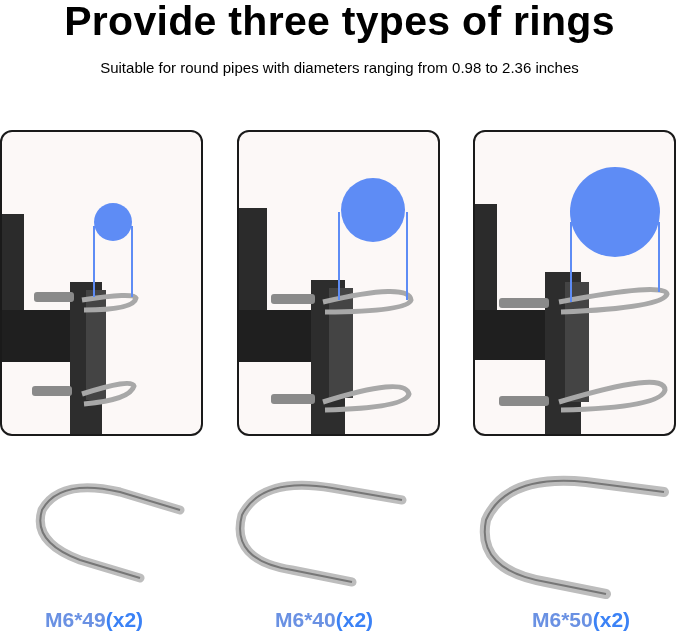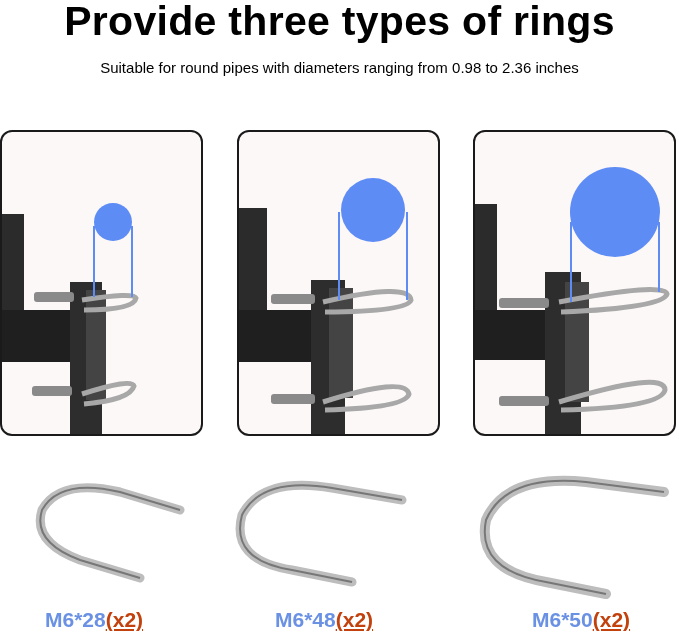--- a/index.html
+++ b/index.html
@@ -7,21 +7,21 @@
   .title{position:absolute;left:0;top:-2px;width:679px;text-align:center;font-weight:bold;font-size:41px;color:#000;letter-spacing:0.3px;}
   .subtitle{position:absolute;left:0;top:59px;width:679px;text-align:center;font-size:15px;color:#000;}
   .panel{position:absolute;top:130px;width:203px;height:306px;border:2px solid #1a1a1a;border-radius:12px;background:#fcf8f7;overflow:hidden;box-sizing:border-box;}
   .p1{left:0;}
   .p2{left:237px;}
   .p3{left:473px;}
   .panel svg{position:absolute;left:0;top:0;}
   .rod{position:absolute;top:470px;}
   .label{position:absolute;top:608px;font-size:21px;font-weight:bold;}
   .label .size{color:#6a91e3;}
-  .label .qty{color:#c2410c;text-decoration:underline;}
+  .label .qty{color:#3b82f6;}
 </style>
 </head>
 <body>
 
 <div class="title">Provide three types of rings</div>
 <div class="subtitle">Suitable for round pipes with diameters ranging from 0.98 to 2.36 inches</div>
 
 <div class="panel p1">
   <svg width="203" height="306" viewBox="0 0 203 306">
     <rect x="0" y="82" width="22" height="120" fill="#2b2b2b"></rect>
@@ -77,20 +77,20 @@
 <svg class="rod" style="left:232px;" width="180" height="130" viewBox="0 0 180 130">
   <path d="M170 30 L100 18 Q30 6 10 45 Q-2 90 60 100 L120 112" fill="none" stroke="#bdbdbd" stroke-width="9" stroke-linecap="round"></path>
   <path d="M170 30 L100 18 Q30 6 10 45 Q-2 90 60 100 L120 112" fill="none" stroke="#777" stroke-width="2"></path>
 </svg>
 <svg class="rod" style="left:476px;" width="200" height="140" viewBox="0 0 200 140">
   <path d="M188 22 L110 12 Q30 4 10 50 Q0 100 70 112 L130 124" fill="none" stroke="#bdbdbd" stroke-width="10" stroke-linecap="round"></path>
   <path d="M188 22 L110 12 Q30 4 10 50 Q0 100 70 112 L130 124" fill="none" stroke="#777" stroke-width="2"></path>
 </svg>
 
 <div class="label" style="left:45px;">
-  <span class="size">M6*28</span><span class="qty">(x2)</span>
+  <span class="size">M6*49</span><span class="qty">(x2)</span>
 </div>
 <div class="label" style="left:275px;">
-  <span class="size">M6*48</span><span class="qty">(x2)</span>
+  <span class="size">M6*40</span><span class="qty">(x2)</span>
 </div>
 <div class="label" style="left:532px;">
   <span class="size">M6*50</span><span class="qty">(x2)</span>
 </div>
 
 </body></html>

